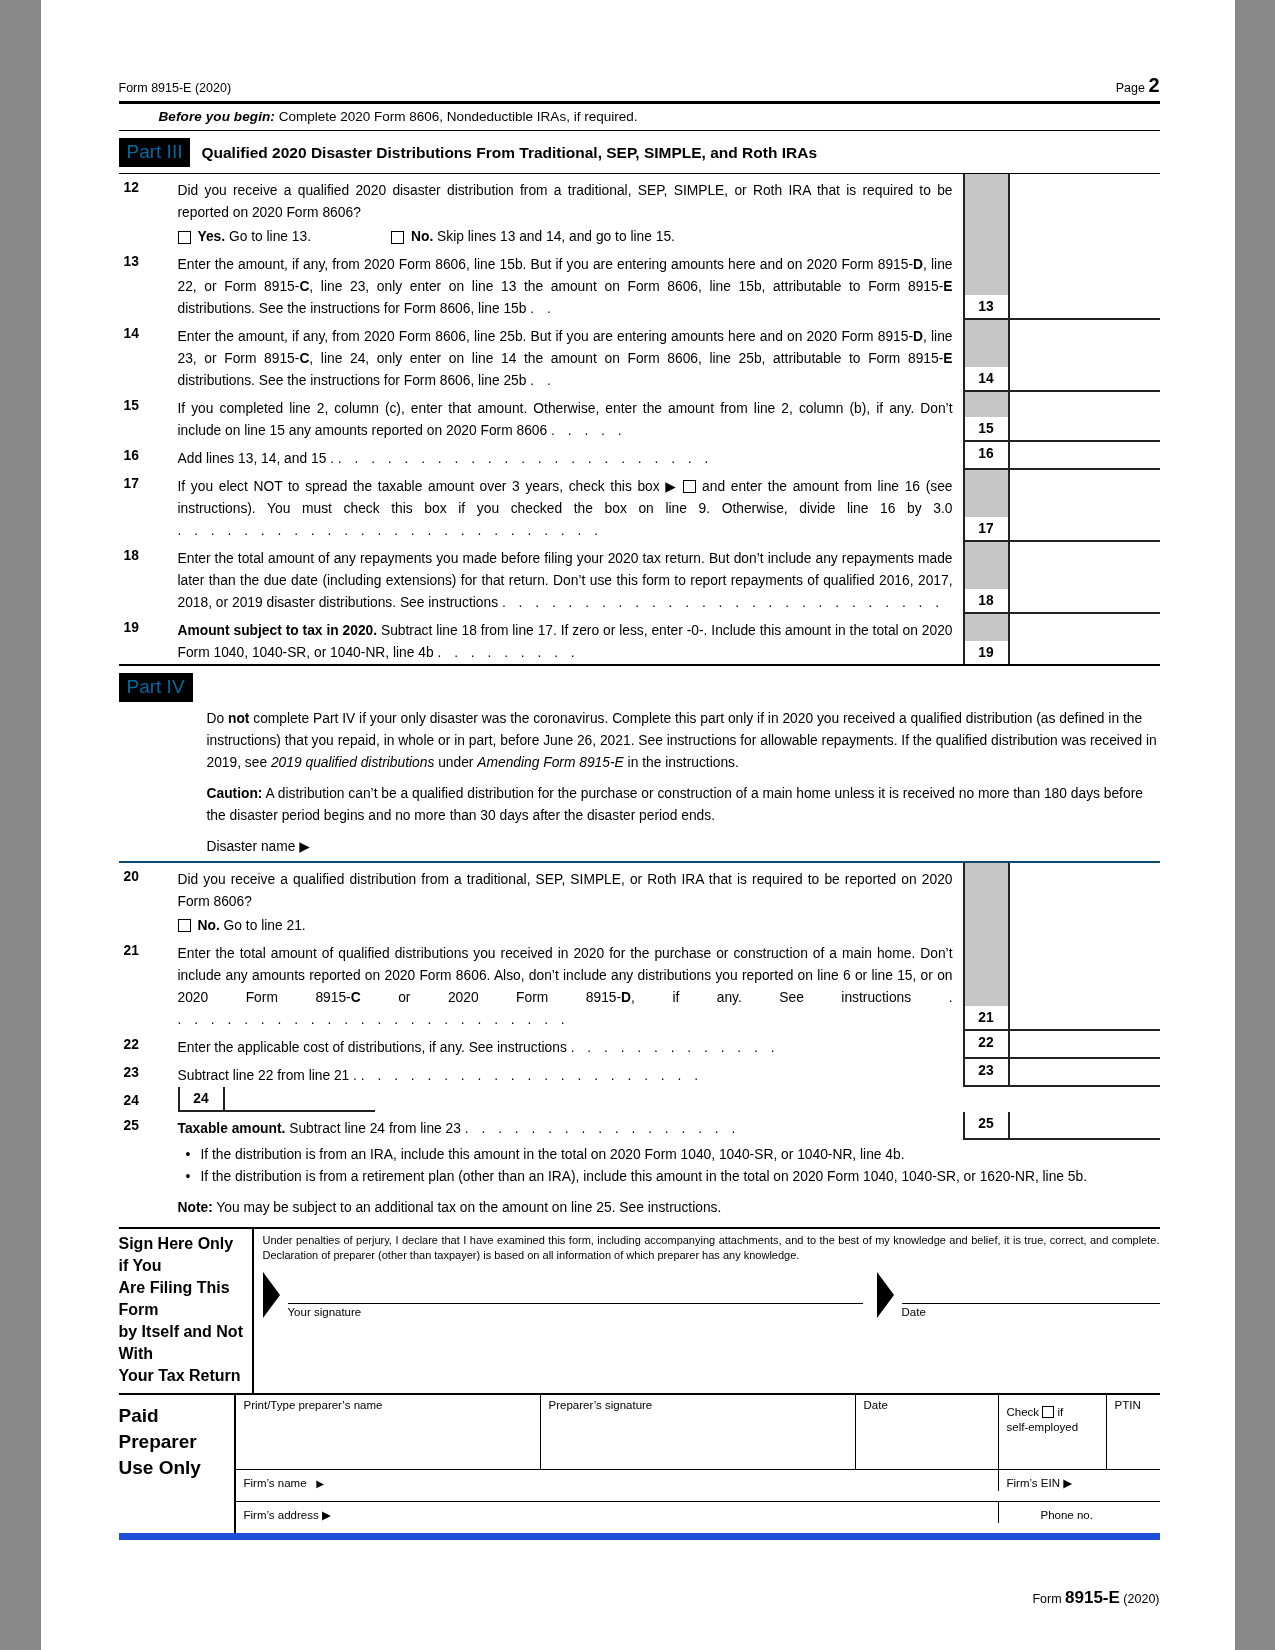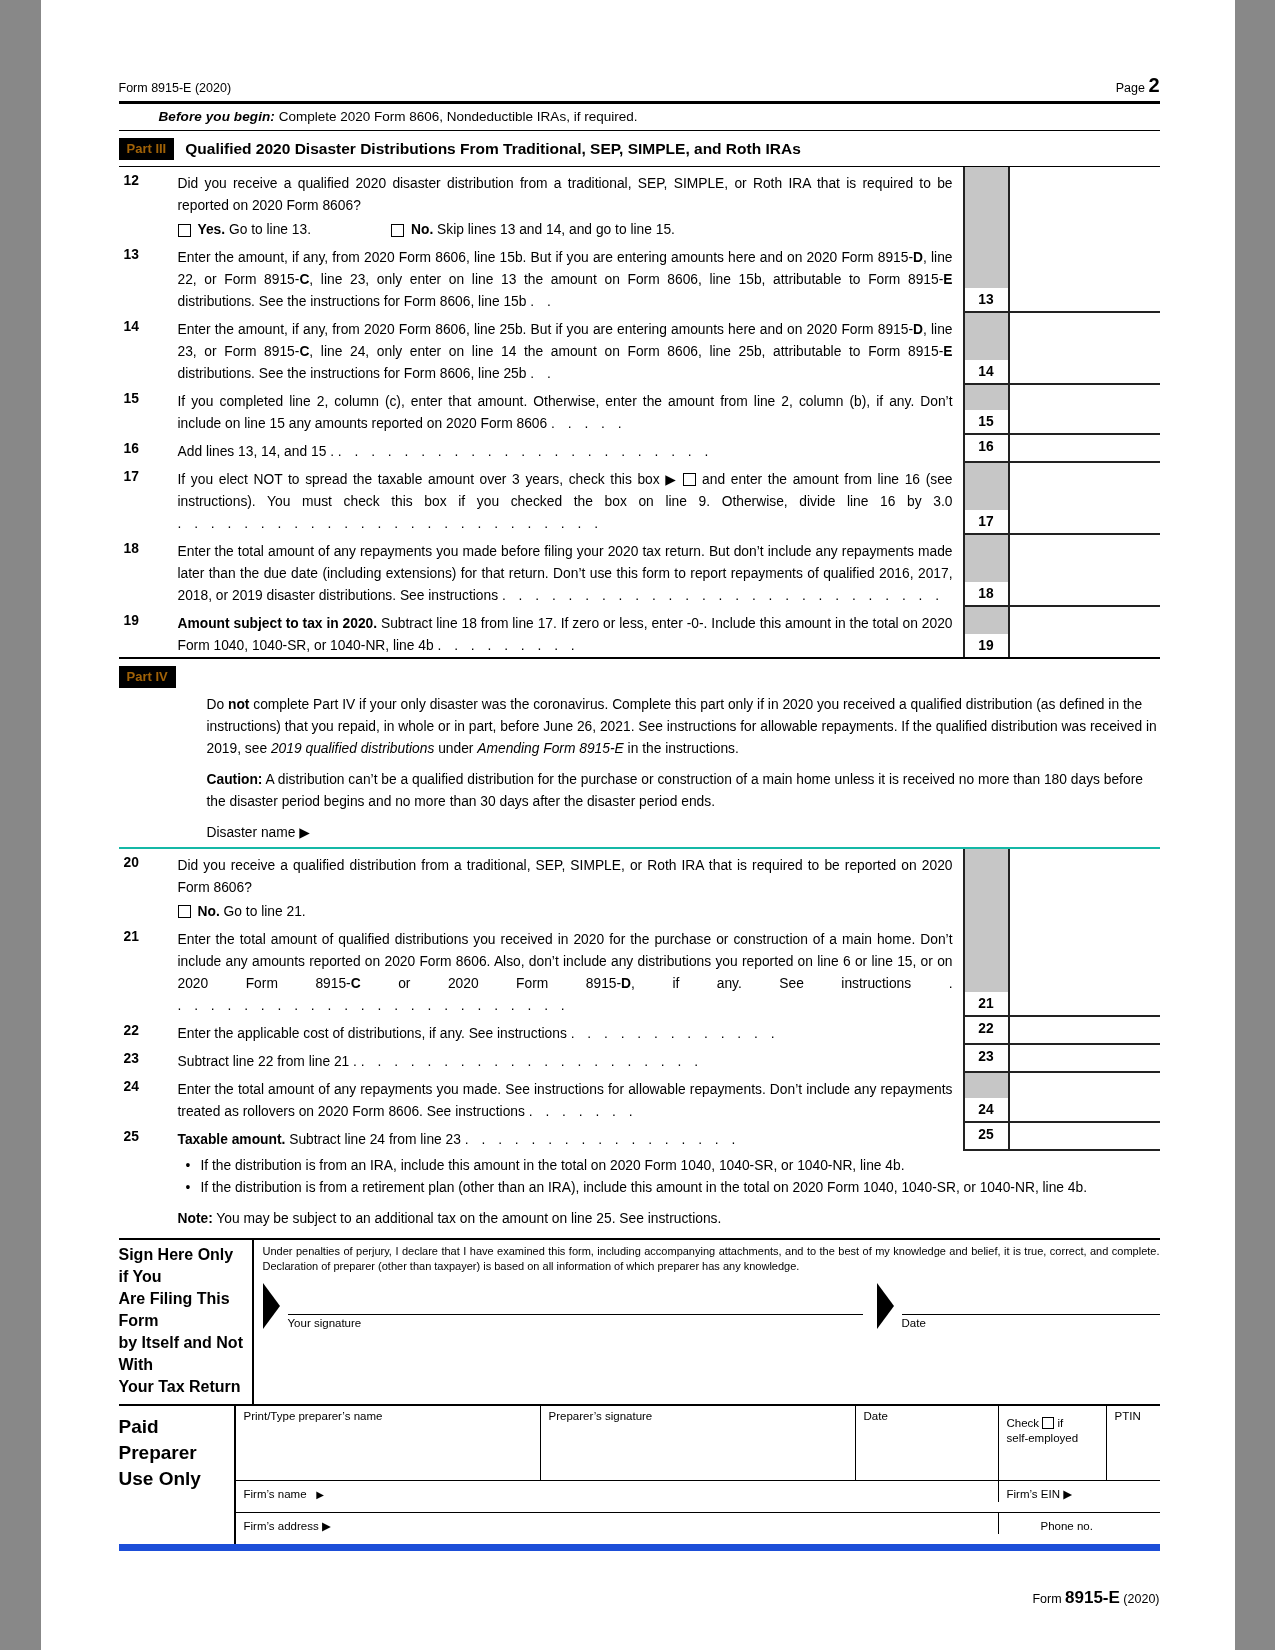--- a/index.html
+++ b/index.html
@@ -10,21 +10,21 @@
   
   .hdr{display:flex;justify-content:space-between;align-items:baseline;padding-top:74px;
        border-bottom:3px solid #000;padding-bottom:4px;font-size:12.5px;}
   .hdr .pg{font-size:12.5px;}
   .hdr .pgnum{font-size:20px;font-weight:bold;}
   .before{font-size:13.5px;padding:5px 0 6px 0;border-bottom:1.5px solid #000;}
   .before b i{letter-spacing:.1px;margin-left:40px;}
 
   
   .partrow{display:flex;align-items:center;margin-top:7px;margin-bottom:6px;}
-  .badge{background:#000;color:#a16207;font-weight:bold;font-size:13px;padding:3px 8px 4px 8px;white-space:nowrap;}
+  .badge{background:#000;color:#0369a1;font-weight:normal;font-size:19px;padding:3px 8px 4px 8px;white-space:nowrap;}
   .ptitle{font-weight:bold;font-size:15.5px;margin-left:11px;}
 
   
   .items{border-top:1.5px solid #000;}
   .p3{border-bottom:2px solid #000;}
   .item{display:flex;align-items:stretch;}
   .item .num{width:59px;padding:6px 0 0 5px;font-weight:bold;font-size:13.8px;box-sizing:border-box;}
   .item .body{flex:1;padding:6px 10px 0 0;font-size:13.8px;line-height:22px;box-sizing:border-box;min-width:0;}
   .just p{text-align:justify;margin:0;}
   .body p{margin:0;}
@@ -43,21 +43,21 @@
   .optline{display:flex;align-items:baseline;margin-top:2px;}
   .optline .cb{align-self:center;margin-right:7px;}
   .optline .gap{margin-left:80px;}
   .opt{display:flex;margin-top:2px;}
   .opt .cb{margin:4px 7px 0 0;}
   .opt .lbl{flex:1;}
 
   
   .p4intro{font-size:13.8px;line-height:22px;margin-left:88px;max-width:995px;margin-top:2px;}
   .caution{font-size:13.8px;line-height:22px;margin-left:88px;max-width:1000px;margin-top:9px;}
-  .disaster{font-size:13.8px;line-height:22px;margin-top:9px;padding:0 0 3px 88px;border-bottom:2px solid #14b8a6;}
+  .disaster{font-size:13.8px;line-height:22px;margin-top:9px;padding:0 0 3px 88px;border-bottom:2px solid #0c4a6e;}
 
   
   .bullets{font-size:13.8px;line-height:22px;margin-top:4px;}
   .bullet{display:flex;padding-left:67px;}
   .bullet .bdot{width:15px;}
   .bullet .btxt{flex:1;max-width:1000px;}
   .note{font-size:13.8px;line-height:22px;margin-top:9px;padding-left:59px;}
 
   
   .signsec{display:flex;border-top:2.5px solid #000;margin-top:8px;}
@@ -272,23 +272,20 @@
         <p><span>Subtract line 22 from line 21 .</span> <span class="dots">. . . . . . . . . . . . . . . . . . . . .</span></p>
       </div>
       <div class="boxcol">
         <div class="numcell">23</div>
       </div>
       <div class="amount"></div>
     </div>
 
     <div class="item bb">
       <div class="num">24</div>
-      <div class="body just">
-        <p><span>Enter the total amount of any repayments you made. See instructions for allowable repayments. Don’t include any repayments treated as rollovers on 2020 Form 8606. See instructions</span> <span class="dots">. . . . . . .</span></p>
-      </div>
       <div class="boxcol">
         <div class="grayfill"></div>
         <div class="numcell">24</div>
       </div>
       <div class="amount"></div>
     </div>
 
     <div class="item bb">
       <div class="num">25</div>
       <div class="body">
@@ -301,21 +298,21 @@
     </div>
   </div>
 
   <div class="bullets">
     <div class="bullet">
           <span class="bdot">•</span>
       <div class="btxt">If the distribution is from an IRA, include this amount in the total on 2020 Form 1040, 1040-SR, or 1040-NR, line 4b.</div>
         </div>
     <div class="bullet">
           <span class="bdot">•</span>
-      <div class="btxt">If the distribution is from a retirement plan (other than an IRA), include this amount in the total on 2020 Form 1040, 1040-SR, or 1040-NR, line 4b.</div>
+      <div class="btxt">If the distribution is from a retirement plan (other than an IRA), include this amount in the total on 2020 Form 1040, 1040-SR, or 1620-NR, line 5b.</div>
         </div>
   </div>
   <div class="note"><b>Note:</b> You may be subject to an additional tax on the amount on line 25. See instructions.</div>
 
   <div class="signsec">
     <div class="signleft">
       <div>Sign Here Only if You</div>
       <div>Are Filing This Form</div>
       <div>by Itself and Not With</div>
       <div>Your Tax Return</div>

